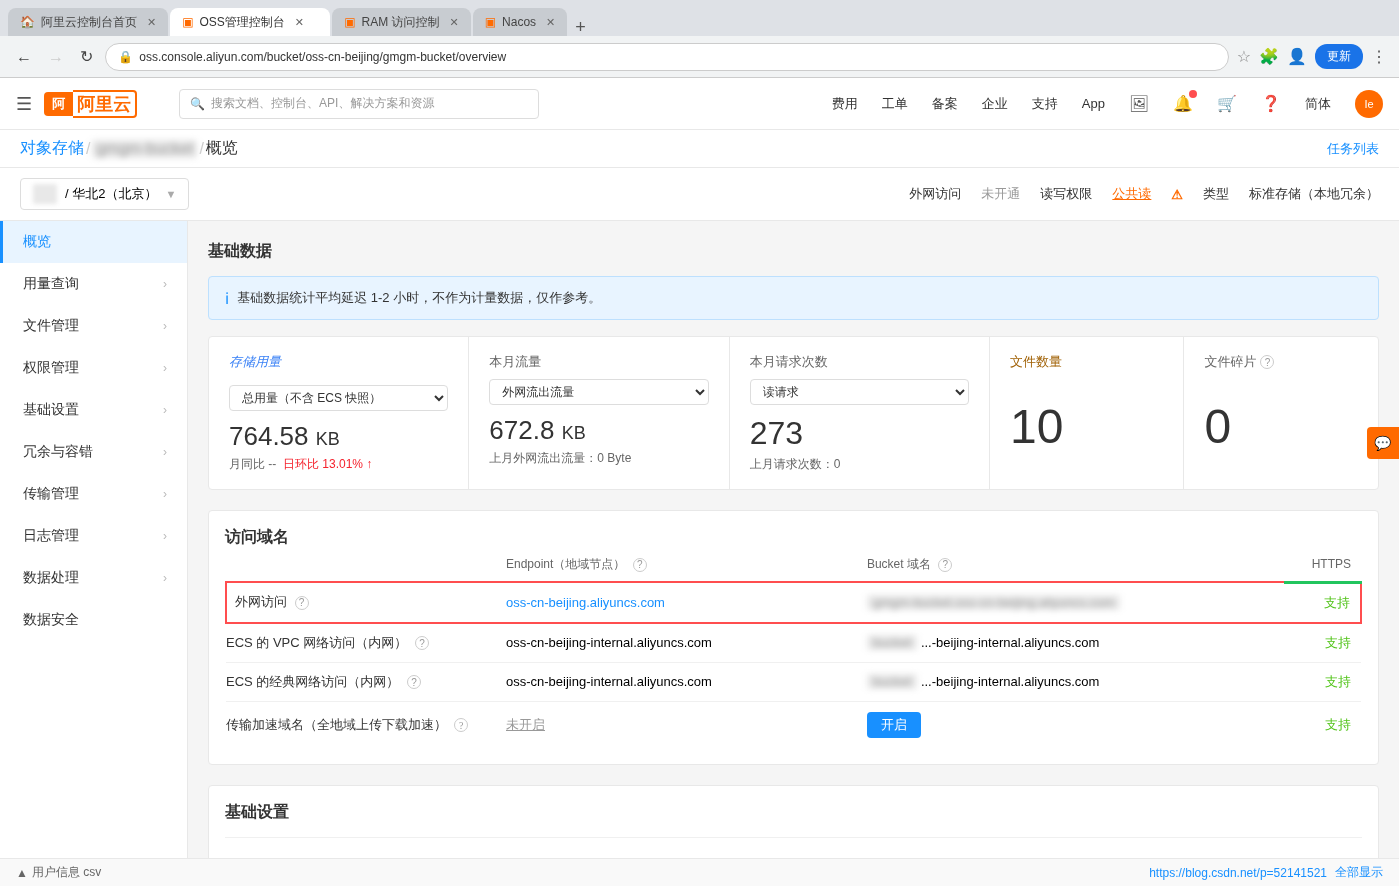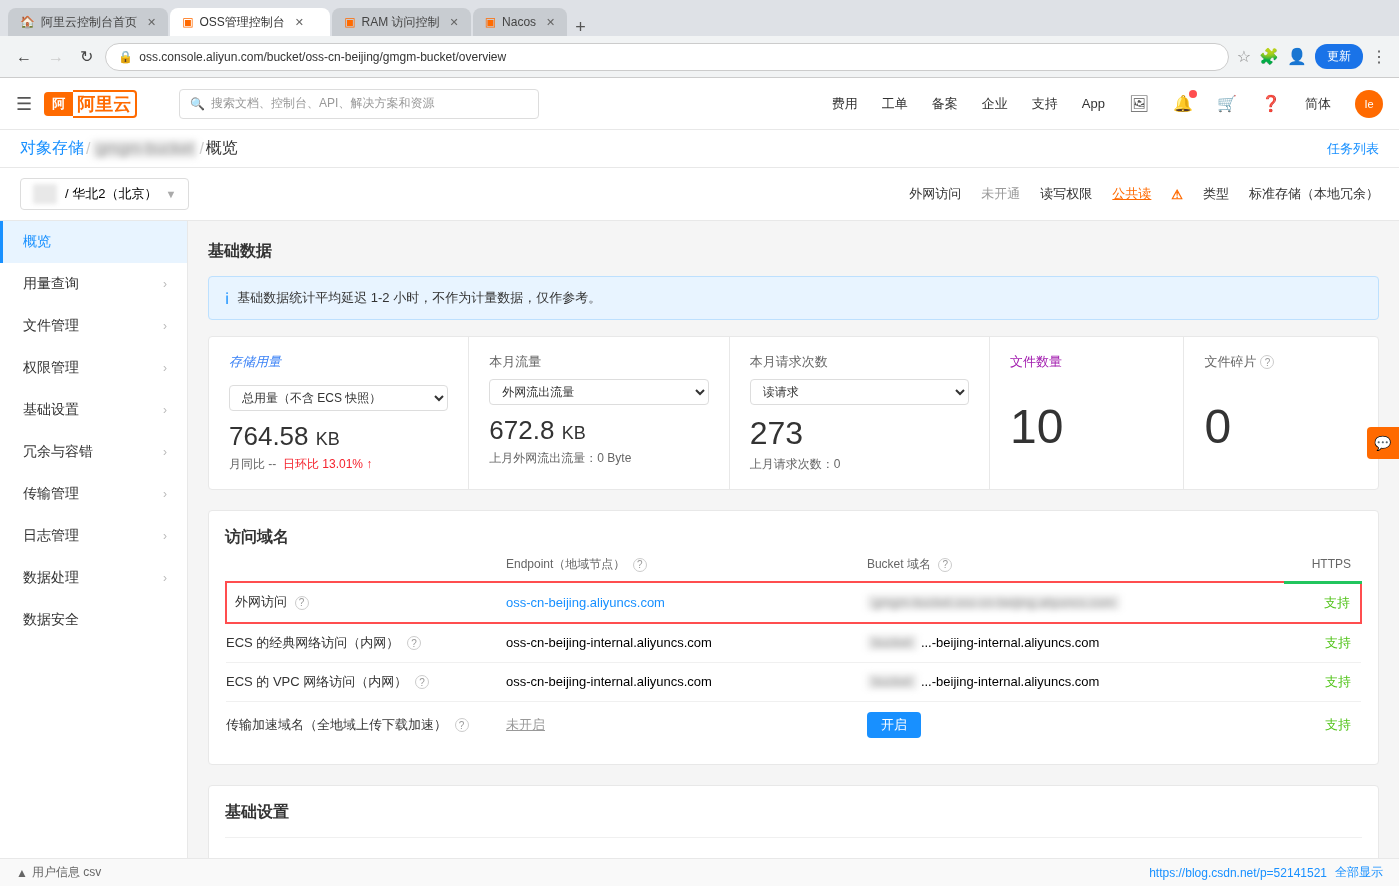--- a/index.html
+++ b/index.html
@@ -188,21 +188,21 @@
         <div style="flex: 1; padding: 16px 20px; border-right: 1px solid #e8e8e8;">
           <div style="font-size: 13px; color: #666; margin-bottom: 8px;">本月请求次数</div>
           <select style="width: 100%; border: 1px solid #ddd; border-radius: 4px; padding: 4px 8px; font-size: 12px; color: #333; background: #fff; cursor: pointer; margin-bottom: 10px;">
             <option>读请求</option>
           </select>
           <div style="font-size: 32px; font-weight: 300; color: #333;">273</div>
           <div style="font-size: 12px; color: #666; margin-top: 4px;">上月请求次数：0</div>
         </div>
 
         <div style="flex: 0.7; padding: 16px 20px; border-right: 1px solid #e8e8e8;">
-          <div style="font-size: 13px; color: #a21caf; margin-bottom: 8px;">文件数量</div>
+          <div style="font-size: 13px; color: #a16207; margin-bottom: 8px;">文件数量</div>
           <div style="font-size: 48px; font-weight: 300; color: #333; margin-top: 28px;">10</div>
         </div>
 
         <div style="flex: 0.7; padding: 16px 20px;">
           <div style="font-size: 13px; color: #666; margin-bottom: 8px; display: flex; align-items: center; gap: 4px;">
             <span>文件碎片</span>
             <span style="color: #999; cursor: pointer; border: 1px solid #ccc; border-radius: 50%; width: 14px; height: 14px; display: inline-flex; align-items: center; justify-content: center; font-size: 10px;">?</span>
           </div>
           <div style="font-size: 48px; font-weight: 300; color: #333; margin-top: 28px;">0</div>
         </div>
@@ -239,54 +239,54 @@
             <td style="padding: 10px 0; font-size: 13px; padding-left: 40px; border-top: 2px solid #ff4d4f; border-bottom: 2px solid #ff4d4f;">
               <span style="color: #999; filter: blur(3px); background: #e8e8e8; padding: 0 6px; border-radius: 2px;">gmgm-bucket.oss-cn-beijing.aliyuncs.com</span>
             </td>
             <td style="padding: 10px 0; font-size: 13px; text-align: right; padding-right: 10px; border: 2px solid #ff4d4f; border-left: none;">
               <span style="color: #52c41a;">支持</span>
             </td>
           </tr>
 
           <tr>
             <td style="padding: 10px 0; font-size: 13px; color: #333; border-bottom: 1px solid #f0f0f0;">
-              <span>ECS 的经典网络访问（内网）</span>
+              <span>ECS 的 VPC 网络访问（内网）</span>
               <span style="color: #999; cursor: pointer; margin-left: 4px; border: 1px solid #ccc; border-radius: 50%; width: 14px; height: 14px; display: inline-flex; align-items: center; justify-content: center; font-size: 10px;">?</span>
             </td>
             <td style="padding: 10px 0; font-size: 13px; border-bottom: 1px solid #f0f0f0;">
               <span>oss-cn-beijing-internal.aliyuncs.com</span>
             </td>
             <td style="padding: 10px 0; font-size: 13px; padding-left: 40px; border-bottom: 1px solid #f0f0f0;">
               <span style="color: #999; filter: blur(3px); background: #e8e8e8; padding: 0 6px; border-radius: 2px;">bucket</span>
               <span>...-beijing-internal.aliyuncs.com</span>
             </td>
             <td style="padding: 10px 0; font-size: 13px; text-align: right; padding-right: 10px; border-bottom: 1px solid #f0f0f0;">
               <span style="color: #52c41a;">支持</span>
             </td>
           </tr>
 
           <tr>
             <td style="padding: 10px 0; font-size: 13px; color: #333; border-bottom: 1px solid #f0f0f0;">
-              <span>ECS 的 VPC 网络访问（内网）</span>
+              <span>ECS 的经典网络访问（内网）</span>
               <span style="color: #999; cursor: pointer; margin-left: 4px; border: 1px solid #ccc; border-radius: 50%; width: 14px; height: 14px; display: inline-flex; align-items: center; justify-content: center; font-size: 10px;">?</span>
             </td>
             <td style="padding: 10px 0; font-size: 13px; border-bottom: 1px solid #f0f0f0;">
               <span>oss-cn-beijing-internal.aliyuncs.com</span>
             </td>
             <td style="padding: 10px 0; font-size: 13px; padding-left: 40px; border-bottom: 1px solid #f0f0f0;">
               <span style="color: #999; filter: blur(3px); background: #e8e8e8; padding: 0 6px; border-radius: 2px;">bucket</span>
               <span>...-beijing-internal.aliyuncs.com</span>
             </td>
             <td style="padding: 10px 0; font-size: 13px; text-align: right; padding-right: 10px; border-bottom: 1px solid #f0f0f0;">
               <span style="color: #52c41a;">支持</span>
             </td>
           </tr>
 
           <tr>
-            <td style="padding: 10px 0; font-size: 13px; color: #333;">
+            <td style="padding: 10px 0; font-size: 13px; color: #333; font-family: Liberation Serif, serif;">
               <span>传输加速域名（全地域上传下载加速）</span>
               <span style="color: #999; cursor: pointer; margin-left: 4px; border: 1px solid #ccc; border-radius: 50%; width: 14px; height: 14px; display: inline-flex; align-items: center; justify-content: center; font-size: 10px;">?</span>
             </td>
             <td style="padding: 10px 0; font-size: 13px;">
               <span style="color: #999; text-decoration: underline;">未开启</span>
             </td>
             <td style="padding: 10px 0; font-size: 13px; padding-left: 40px;">
               <button style="background: #1890ff; color: white; border: none; border-radius: 4px; padding: 4px 14px; cursor: pointer; font-size: 13px;">开启</button>
             </td>
             <td style="padding: 10px 0; font-size: 13px; text-align: right; padding-right: 10px;">

